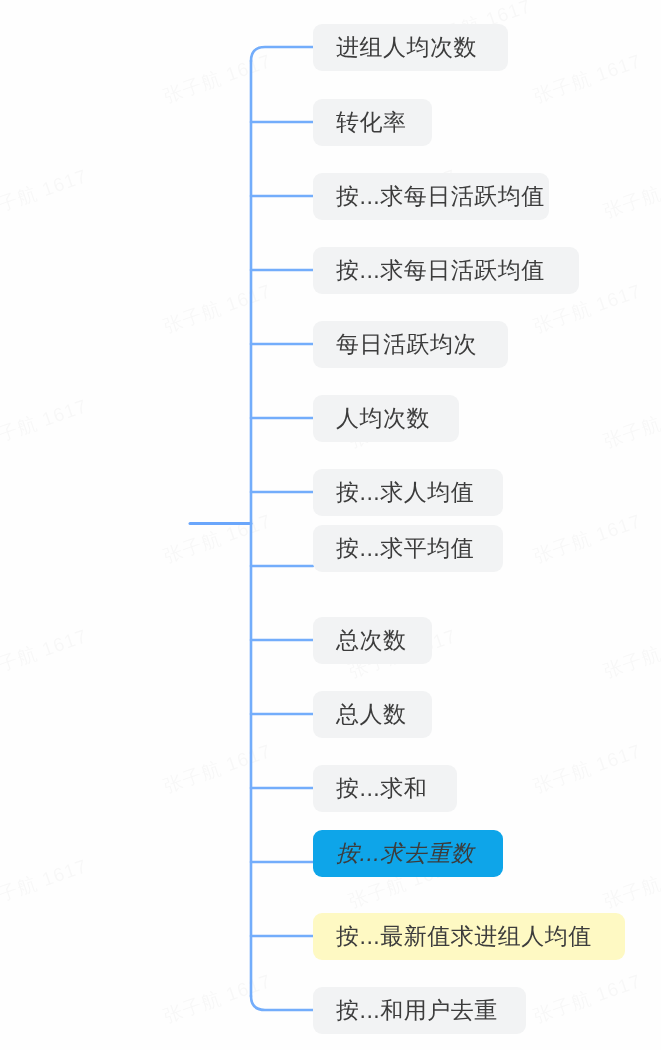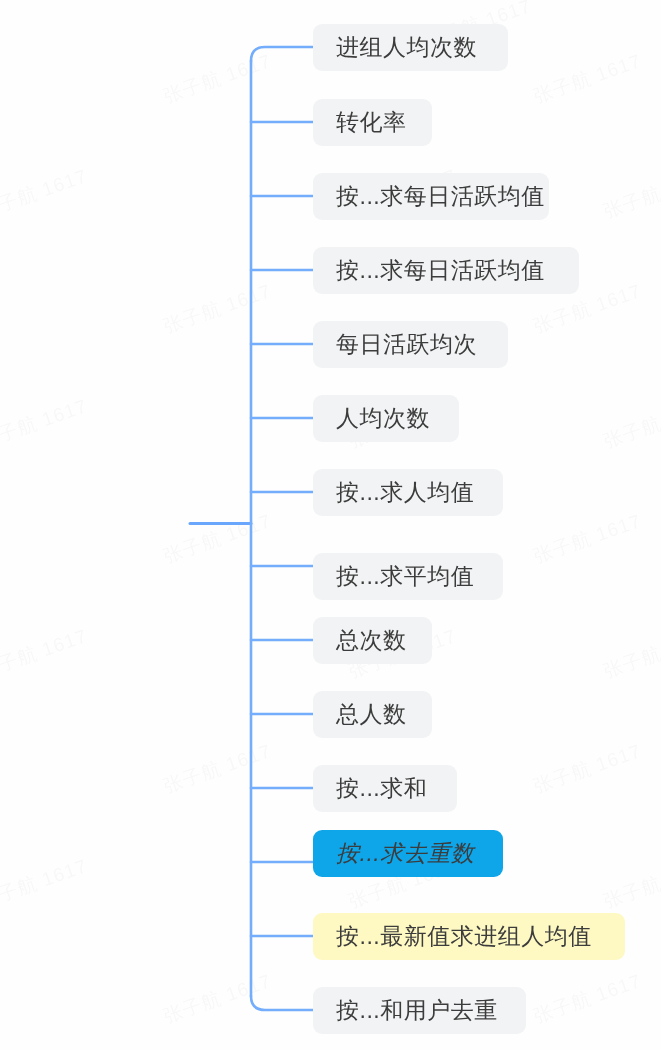--- a/index.html
+++ b/index.html
@@ -155,21 +155,21 @@
       </div>
       <div class="leaf" style="left: 313px; top: 320.5px; width: 195px; background: rgb(242, 243, 244);">
         <span class="leaf-label" style="color: rgb(60, 60, 60);">每日活跃均次</span>
       </div>
       <div class="leaf" style="left: 313px; top: 394.5px; width: 146px; background: rgb(242, 243, 244);">
         <span class="leaf-label" style="color: rgb(60, 60, 60);">人均次数</span>
       </div>
       <div class="leaf" style="left: 313px; top: 468.5px; width: 190px; background: rgb(242, 243, 244);">
         <span class="leaf-label" style="color: rgb(60, 60, 60);">按...求人均值</span>
       </div>
-      <div class="leaf" style="left: 313px; top: 553px; width: 190px; background: rgb(242, 243, 244);">
+      <div class="leaf" style="left: 313px; top: 525px; width: 190px; background: rgb(242, 243, 244);">
         <span class="leaf-label" style="color: rgb(60, 60, 60);">按...求平均值</span>
       </div>
       <div class="leaf" style="left: 313px; top: 616.5px; width: 119px; background: rgb(242, 243, 244);">
         <span class="leaf-label" style="color: rgb(60, 60, 60);">总次数</span>
       </div>
       <div class="leaf" style="left: 313px; top: 690.5px; width: 119px; background: rgb(242, 243, 244);">
         <span class="leaf-label" style="color: rgb(60, 60, 60);">总人数</span>
       </div>
       <div class="leaf" style="left: 313px; top: 764.5px; width: 144px; background: rgb(242, 243, 244);">
         <span class="leaf-label" style="color: rgb(60, 60, 60);">按...求和</span>

